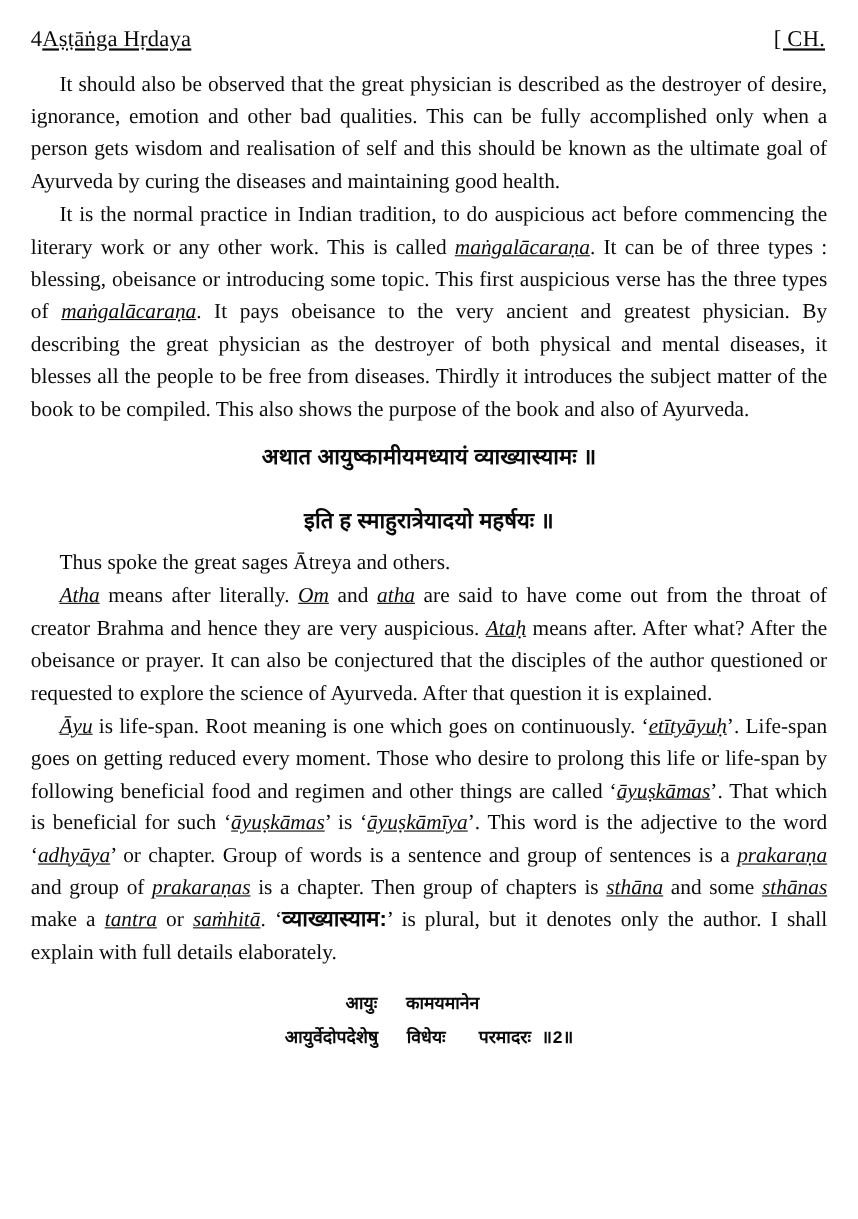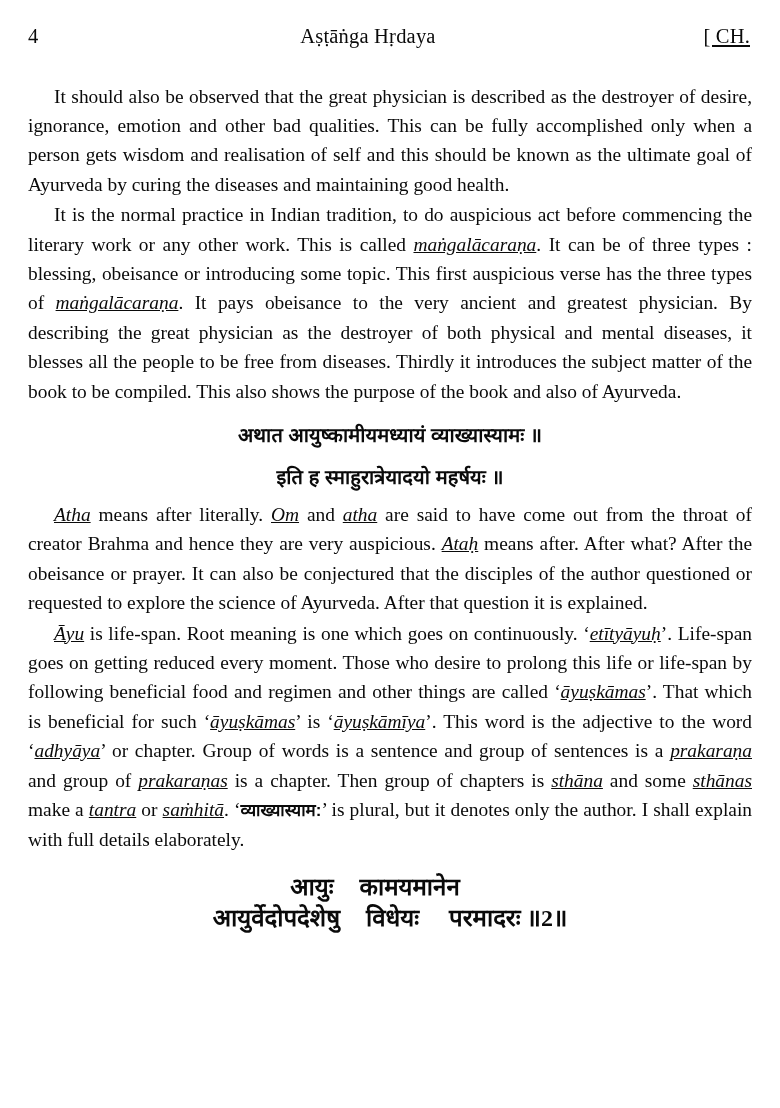--- a/index.html
+++ b/index.html
@@ -36,82 +36,82 @@
     padding-top: 26px;
     font-size: 20.5px;
     line-height: 1;
     letter-spacing: 0.2px;
   }
   .runhead .folio {
     flex: 0 0 auto;
   }
   .runhead .booktitle {
     flex: 1 1 auto;
-    text-align: center;
     padding-right: 6px;
+    text-decoration: underline;
   }
   .runhead .chapmark {
     flex: 0 0 auto;
     padding-right: 2px;
     text-decoration: underline;
   }
 
   
   p.para {
     margin: 0;
     font-size: 19.4px;
     line-height: 29.4px;
     text-align: justify;
     text-justify: inter-word;
     text-indent: 26px;
     hyphens: none;
   }
   p.para.first {
-    margin-top: 35px;
+    margin-top: 16px;
   }
   p.para + p.para {
     margin-top: 1px;
   }
   i, .it {
     font-style: italic;
     text-decoration: underline;
   }
 
   
   .verse {
     margin: 0;
     text-align: center;
     font-family: "Liberation Sans", "DejaVu Sans", sans-serif;
     font-size: 20px;
     line-height: 30px;
     font-weight: 700;
     letter-spacing: 0.1px;
   }
   .verse.v1 { margin-top: 14px; margin-bottom: 10px; }
-  .verse.v2 { margin-top: 12px; margin-bottom: 8px; }
+  .verse.v2 { margin-top: 28px; margin-bottom: 8px; }
   .verse-pair {
     margin-top: 17px;
     margin-bottom: 8px;
   }
   .verse-line {
     display: flex;
     justify-content: center;
-    font-family: Liberation Serif, serif;
-    font-size: 24px;
+    font-family: Liberation Mono, monospace;
+    font-size: 16px;
     line-height: 31px;
     font-weight: 700;
   }
   .verse-line .seg {
     white-space: pre;
   }
   .verse-line .gap-a { width: 26px; }
   .verse-line .gap-b { width: 30px; }
   .deva-inline {
     font-family: "Liberation Sans", "DejaVu Sans", sans-serif;
-    font-size: 17px;
+    font-size: 20px;
     font-weight: 700;
   }
 </style>
 </head>
 <body>
 
 <div class="page">
   <div class="content">
 
     <div class="runhead">
@@ -122,20 +122,21 @@
 
     <p class="para first"><span>It should also be observed that the great physician is described as the destroyer of desire, ignorance, emotion and other bad qualities. This can be fully accomplished only when a person gets wisdom and realisation of self and this should be known as the ultimate goal of Ayurveda by curing the diseases and maintaining good health.</span></p>
 
     <p class="para"><span>It is the normal practice in Indian tradition, to do auspicious act before commencing the literary work or any other work. This is called </span><i>maṅgalācaraṇa</i><span>. It can be of three types : blessing, obeisance or introducing some topic. This first auspicious verse has the three types of </span><i>maṅgalācaraṇa</i><span>. It pays obeisance to the very ancient and greatest physician. By describing the great physician as the destroyer of both physical and mental diseases, it blesses all the people to be free from diseases. Thirdly it introduces the subject matter of the book to be compiled. This also shows the purpose of the book and also of Ayurveda.</span></p>
 
     <div class="verse v1">अथात आयुष्कामीयमध्यायं व्याख्यास्यामः ॥</div>
 
 
     <div class="verse v2">इति ह स्माहुरात्रेयादयो महर्षयः ॥</div>
 
+    <p class="para"><span>Thus spoke the great sages Ātreya and others.</span></p>
 
     <p class="para"><i>Atha</i><span> means after literally. </span><i>Om</i><span> and </span><i>atha</i><span> are said to have come out from the throat of creator Brahma and hence they are very auspicious. </span><i>Ataḥ</i><span> means after. After what? After the obeisance or prayer. It can also be conjectured that the disciples of the author questioned or requested to explore the science of Ayurveda. After that question it is explained.</span></p>
 
     <p class="para"><i>Āyu</i><span> is life-span. Root meaning is one which goes on continuously. ‘</span><i>etītyāyuḥ</i><span>’. Life-span goes on getting reduced every moment. Those who desire to prolong this life or life-span by following beneficial food and regimen and other things are called ‘</span><i>āyuṣkāmas</i><span>’. That which is beneficial for such ‘</span><i>āyuṣkāmas</i><span>’ is ‘</span><i>āyuṣkāmīya</i><span>’. This word is the adjective to the word ‘</span><i>adhyāya</i><span>’ or chapter. Group of words is a sentence and group of sentences is a </span><i>prakaraṇa</i><span> and group of </span><i>prakaraṇas</i><span> is a chapter. Then group of chapters is </span><i>sthāna</i><span> and some </span><i>sthānas</i><span> make a </span><i>tantra</i><span> or </span><i>saṁhitā</i><span>. ‘</span><span class="deva-inline">व्याख्यास्याम:</span><span>’ is plural, but it denotes only the author. I shall explain with full details elaborately.</span></p>
 
 
     <div class="verse-pair">
       <div class="verse-line">
         <span class="seg">आयुः</span>
         <span class="gap-a"></span>

